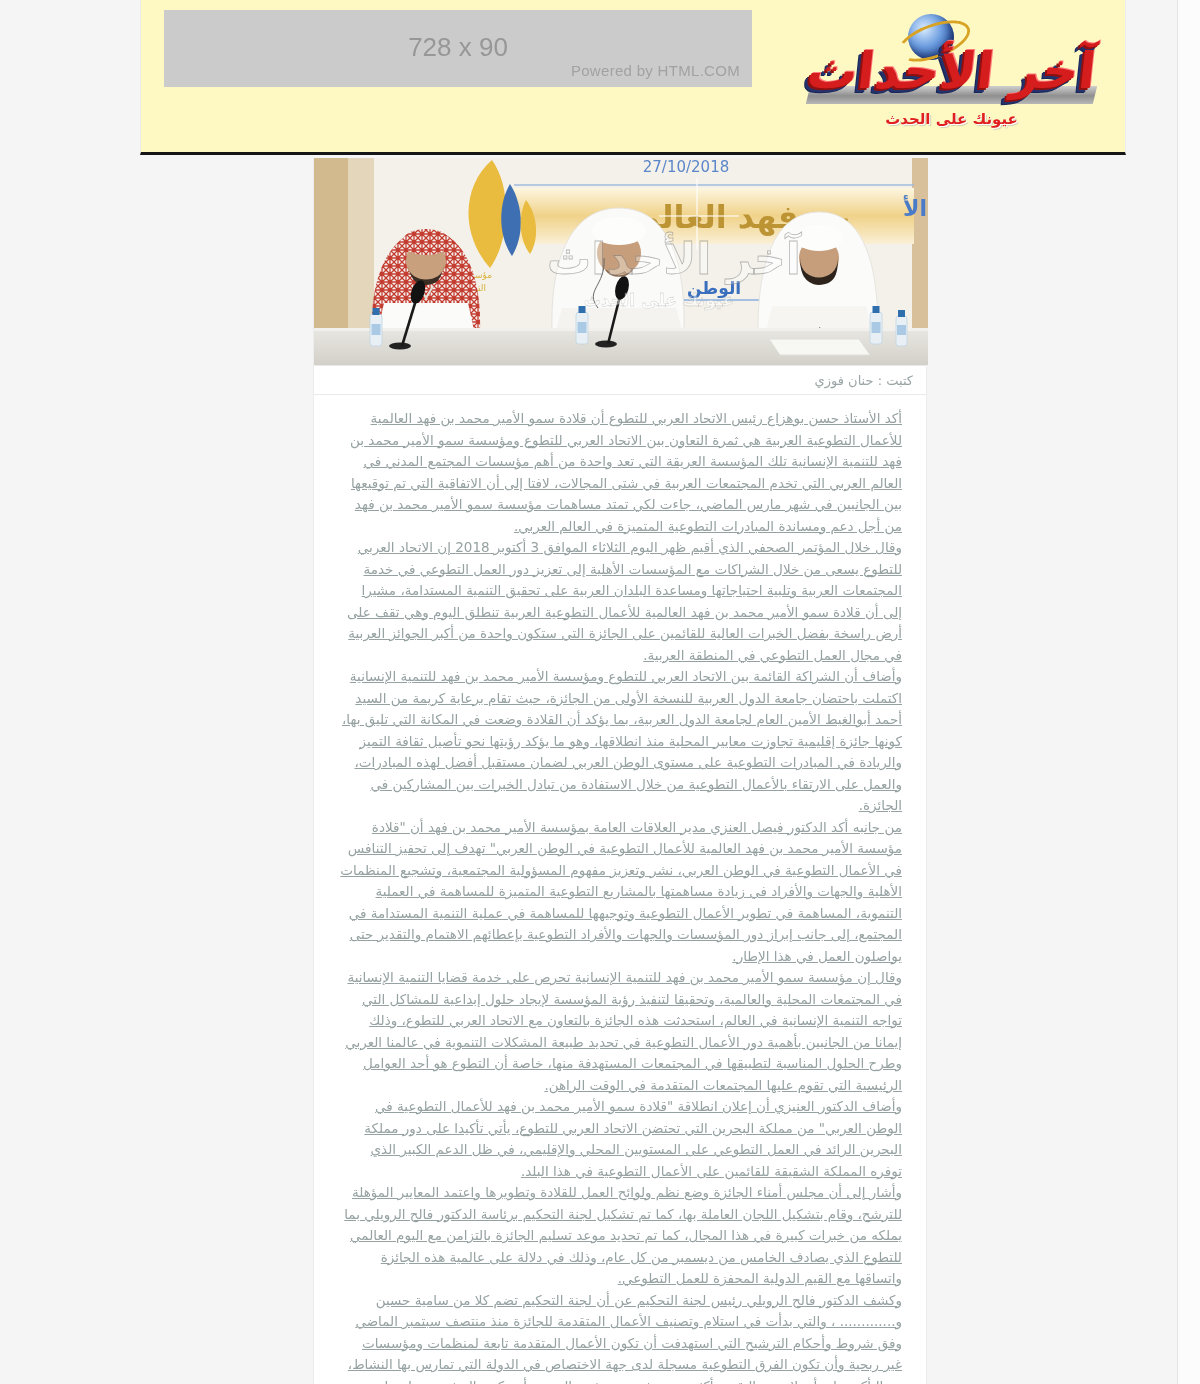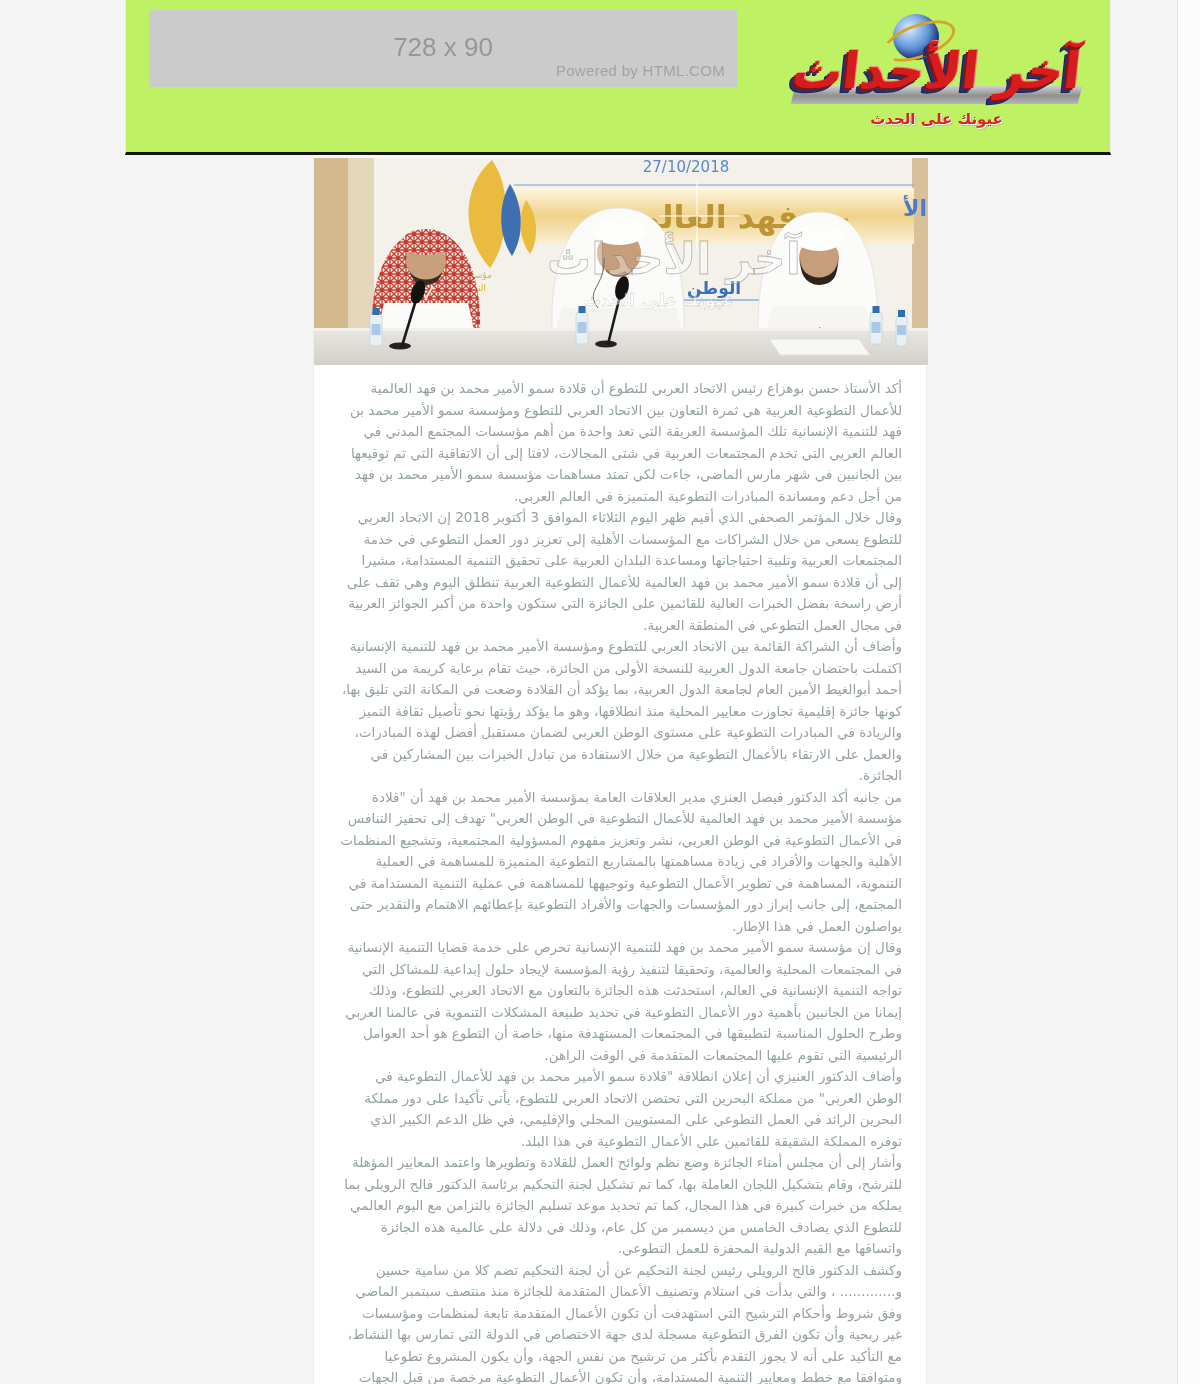--- a/index.html
+++ b/index.html
@@ -3,22 +3,22 @@
 <meta charset="utf-8">
 <style>
   html,body{margin:0;padding:0;}
   body{
     width:1200px;height:1384px;position:relative;overflow:hidden;
     background:#f5f5f6;
     font-family:"DejaVu Sans",sans-serif;
   }
   
   .header-card{
-    position:absolute;left:125px;top:0;width:984px;height:152px;
-    background:#bef264;border-left:1px solid #ececec;border-right:1px solid #ececec;
+    position:absolute;left:140px;top:0;width:984px;height:152px;
+    background:#fef9c3;border-left:1px solid #ececec;border-right:1px solid #ececec;
     border-bottom:3px solid #161616;
   }
   .ad-banner{
     position:absolute;left:23px;top:10px;width:588px;height:77px;
     background:#cbcbcb;
   }
   .ad-size-label{
     position:absolute;left:0;right:0;top:22px;text-align:center;
     font-size:26px;color:#979797;font-family:"Liberation Sans",sans-serif;
   }
@@ -71,21 +71,21 @@
     height:30px;border-top:1px solid #e9e9e9;border-bottom:1px solid #e9e9e9;
     direction:rtl;display:flex;align-items:center;
     padding:0 13px;box-sizing:border-box;
     color:#9aa4a4;font-size:13px;
   }
   .article{
     direction:rtl;text-align:right;
     padding:13px 24px 26px 26px;
     color:#96a1a1;font-size:13.5px;line-height:21.5px;
   }
-  .article p{margin:0;}
+  .article p{margin:0;text-decoration:underline;}
 </style>
 </head>
 <body>
 
 <div class="header-card">
   <div class="ad-banner">
     <div class="ad-size-label">728 x 90</div>
     <div class="ad-powered">Powered by HTML.COM</div>
   </div>
   <div class="site-logo">
@@ -216,20 +216,23 @@
 
       <g opacity="0.55">
         <line x1="383" y1="20" x2="383" y2="92" stroke="#ffffff" stroke-width="2"></line>
         <line x1="345" y1="58" x2="425" y2="58" stroke="#ffffff" stroke-width="2"></line>
         <text x="360" y="116" font-size="44" font-weight="bold" text-anchor="middle" fill="#ffffff" fill-opacity="0.6" stroke="#808080" stroke-width="0.8">آخر الأحداث</text>
         <text x="345" y="148" font-size="17" font-weight="bold" text-anchor="middle" fill="#ffffff" fill-opacity="0.85" stroke="#909090" stroke-width="0.3">عيونك على الحدث</text>
       </g>
     </svg>
   </div>
 
+  <div class="caption-bar">
+    <span>كتبت : حنان فوزي</span>
+  </div>
 
   <div class="article">
     <p>أكد الأستاذ حسن بوهزاع رئيس الاتحاد العربي للتطوع أن قلادة سمو الأمير محمد بن فهد العالمية للأعمال التطوعية العربية هي ثمرة التعاون بين الاتحاد العربي للتطوع ومؤسسة سمو الأمير محمد بن فهد للتنمية الإنسانية تلك المؤسسة العريقة التي تعد واحدة من أهم مؤسسات المجتمع المدني في العالم العربي التي تخدم المجتمعات العربية في شتى المجالات، لافتا إلى أن الاتفاقية التي تم توقيعها بين الجانبين في شهر مارس الماضي، جاءت لكي تمتد مساهمات مؤسسة سمو الأمير محمد بن فهد من أجل دعم ومساندة المبادرات التطوعية المتميزة في العالم العربي.</p>
     <p>وقال خلال المؤتمر الصحفي الذي أقيم ظهر اليوم الثلاثاء الموافق 3 أكتوبر 2018 إن الاتحاد العربي للتطوع يسعى من خلال الشراكات مع المؤسسات الأهلية إلى تعزيز دور العمل التطوعي في خدمة المجتمعات العربية وتلبية احتياجاتها ومساعدة البلدان العربية على تحقيق التنمية المستدامة، مشيرا إلى أن قلادة سمو الأمير محمد بن فهد العالمية للأعمال التطوعية العربية تنطلق اليوم وهي تقف على أرض راسخة بفضل الخبرات العالية للقائمين على الجائزة التي ستكون واحدة من أكبر الجوائز العربية في مجال العمل التطوعي في المنطقة العربية.</p>
     <p>وأضاف أن الشراكة القائمة بين الاتحاد العربي للتطوع ومؤسسة الأمير محمد بن فهد للتنمية الإنسانية اكتملت باحتضان جامعة الدول العربية للنسخة الأولى من الجائزة، حيث تقام برعاية كريمة من السيد أحمد أبوالغيط الأمين العام لجامعة الدول العربية، بما يؤكد أن القلادة وضعت في المكانة التي تليق بها، كونها جائزة إقليمية تجاوزت معايير المحلية منذ انطلاقها، وهو ما يؤكد رؤيتها نحو تأصيل ثقافة التميز والريادة في المبادرات التطوعية على مستوى الوطن العربي لضمان مستقبل أفضل لهذه المبادرات، والعمل على الارتقاء بالأعمال التطوعية من خلال الاستفادة من تبادل الخبرات بين المشاركين في الجائزة.</p>
     <p>من جانبه أكد الدكتور فيصل العنزي مدير العلاقات العامة بمؤسسة الأمير محمد بن فهد أن "قلادة مؤسسة الأمير محمد بن فهد العالمية للأعمال التطوعية في الوطن العربي" تهدف إلى تحفيز التنافس في الأعمال التطوعية في الوطن العربي، نشر وتعزيز مفهوم المسؤولية المجتمعية، وتشجيع المنظمات الأهلية والجهات والأفراد في زيادة مساهمتها بالمشاريع التطوعية المتميزة للمساهمة في العملية التنموية، المساهمة في تطوير الأعمال التطوعية وتوجيهها للمساهمة في عملية التنمية المستدامة في المجتمع، إلى جانب إبراز دور المؤسسات والجهات والأفراد التطوعية بإعطائهم الاهتمام والتقدير حتى يواصلون العمل في هذا الإطار.</p>
     <p>وقال إن مؤسسة سمو الأمير محمد بن فهد للتنمية الإنسانية تحرص على خدمة قضايا التنمية الإنسانية في المجتمعات المحلية والعالمية، وتحقيقا لتنفيذ رؤية المؤسسة لإيجاد حلول إبداعية للمشاكل التي تواجه التنمية الإنسانية في العالم، استحدثت هذه الجائزة بالتعاون مع الاتحاد العربي للتطوع، وذلك إيمانا من الجانبين بأهمية دور الأعمال التطوعية في تحديد طبيعة المشكلات التنموية في عالمنا العربي وطرح الحلول المناسبة لتطبيقها في المجتمعات المستهدفة منها، خاصة أن التطوع هو أحد العوامل الرئيسية التي تقوم عليها المجتمعات المتقدمة في الوقت الراهن.</p>
     <p>وأضاف الدكتور العنيزي أن إعلان انطلاقة "قلادة سمو الأمير محمد بن فهد للأعمال التطوعية في الوطن العربي" من مملكة البحرين التي تحتضن الاتحاد العربي للتطوع، يأتي تأكيدا على دور مملكة البحرين الرائد في العمل التطوعي على المستويين المحلي والإقليمي، في ظل الدعم الكبير الذي توفره المملكة الشقيقة للقائمين على الأعمال التطوعية في هذا البلد.</p>
     <p>وأشار إلى أن مجلس أمناء الجائزة وضع نظم ولوائح العمل للقلادة وتطويرها واعتمد المعايير المؤهلة للترشح، وقام بتشكيل اللجان العاملة بها، كما تم تشكيل لجنة التحكيم برئاسة الدكتور فالح الرويلي بما يملكه من خبرات كبيرة في هذا المجال، كما تم تحديد موعد تسليم الجائزة بالتزامن مع اليوم العالمي للتطوع الذي يصادف الخامس من ديسمبر من كل عام، وذلك في دلالة على عالمية هذه الجائزة واتساقها مع القيم الدولية المحفزة للعمل التطوعي.</p>
     <p>وكشف الدكتور فالح الرويلي رئيس لجنة التحكيم عن أن لجنة التحكيم تضم كلا من سامية حسين و............. ، والتي بدأت في استلام وتصنيف الأعمال المتقدمة للجائزة منذ منتصف سبتمبر الماضي وفق شروط وأحكام الترشيح التي استهدفت أن تكون الأعمال المتقدمة تابعة لمنظمات ومؤسسات غير ربحية وأن تكون الفرق التطوعية مسجلة لدى جهة الاختصاص في الدولة التي تمارس بها النشاط، مع التأكيد على أنه لا يجوز التقدم بأكثر من ترشيح من نفس الجهة، وأن يكون المشروع تطوعيا ومتوافقا مع خطط ومعايير التنمية المستدامة، وأن تكون الأعمال التطوعية مرخصة من قبل الجهات المختصة، وألا تحتوي المواد المقدمة على أي مخالفة للشريعة الإسلامية أو قيم المجتمع المتعارف عليها وقوانين الدولة.</p>

